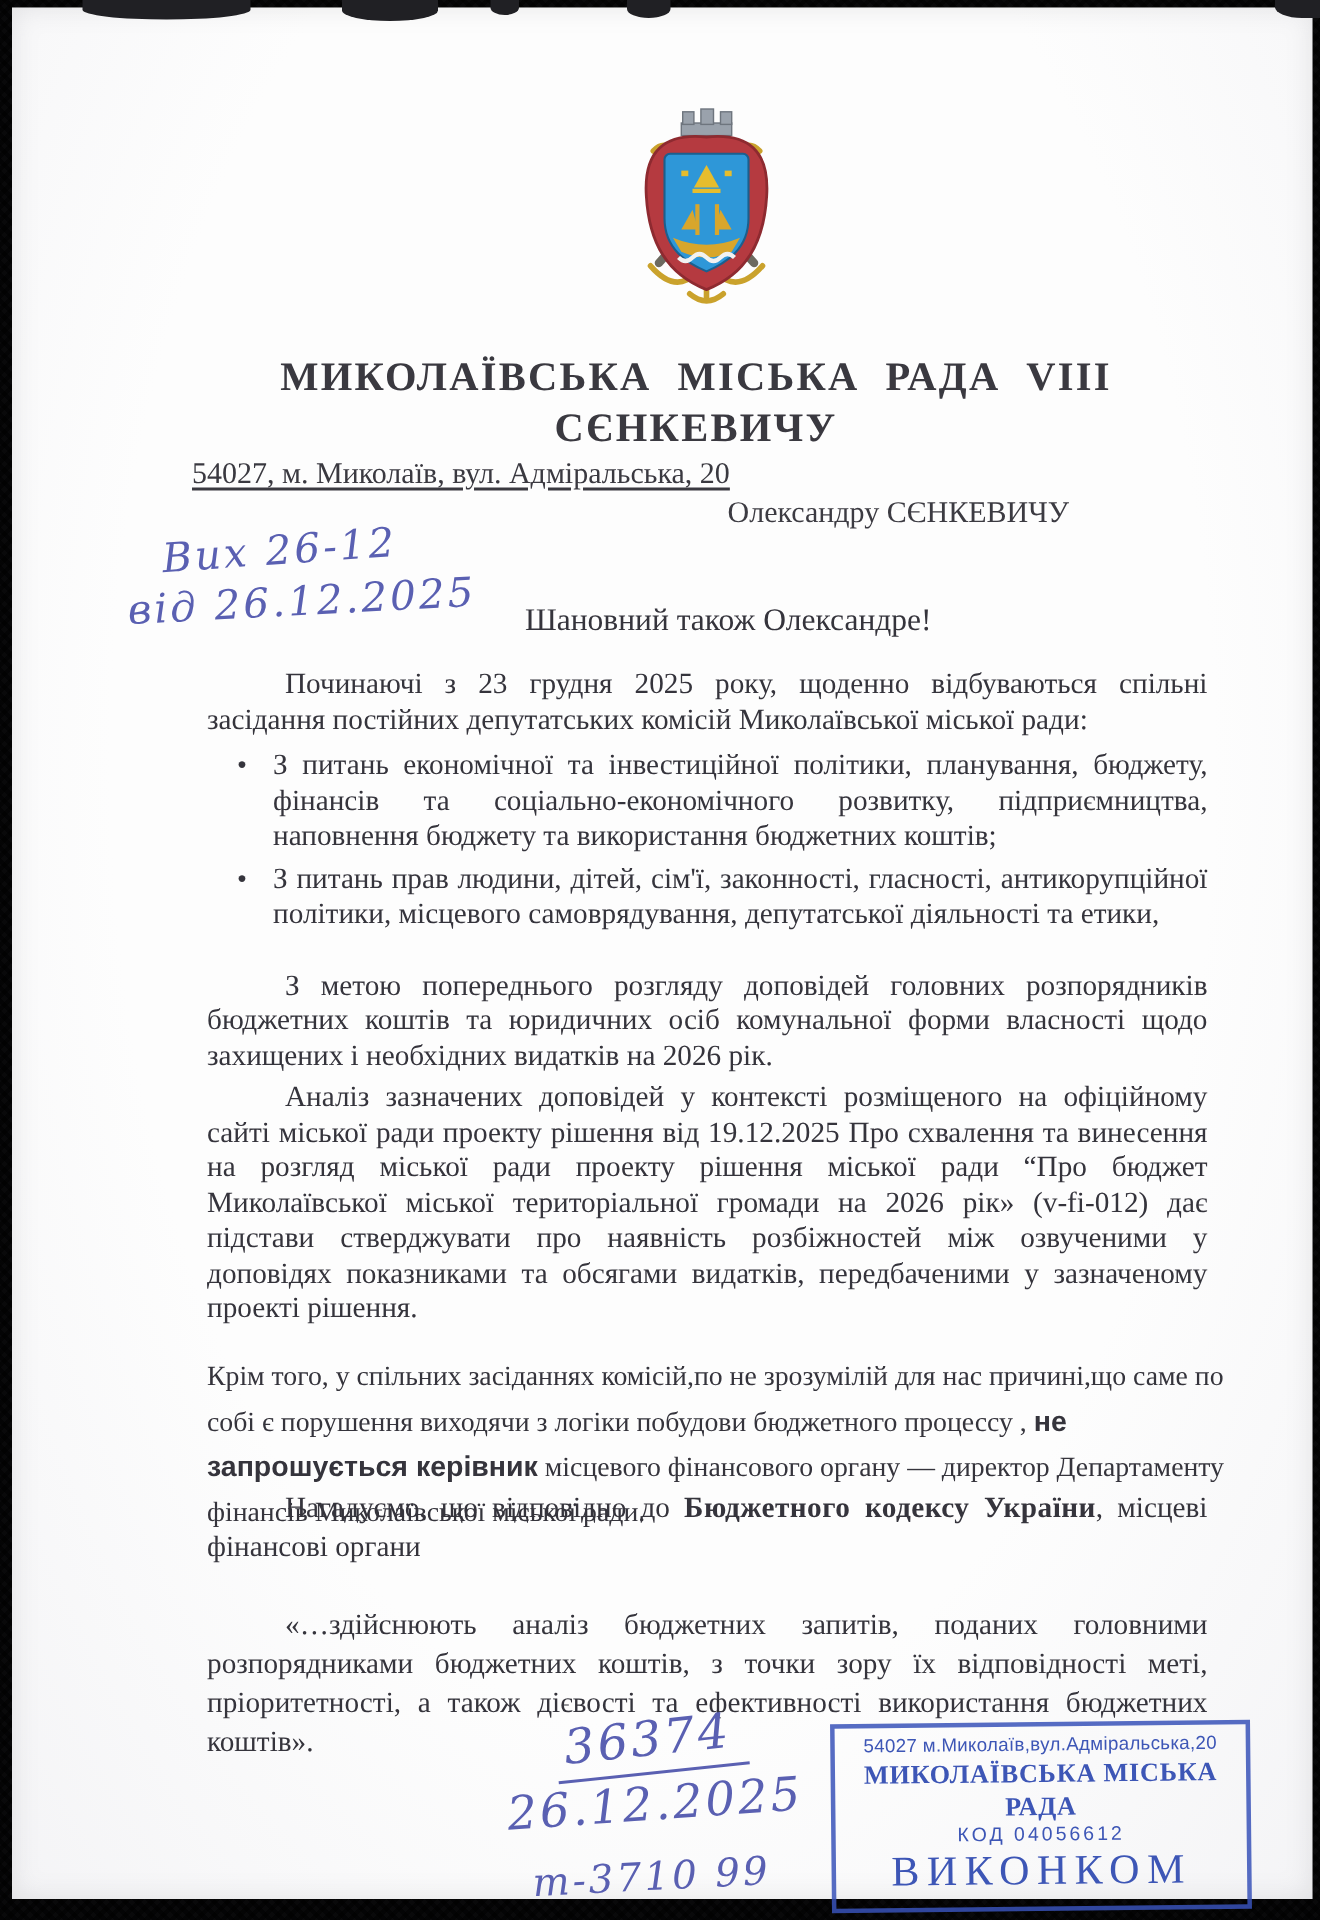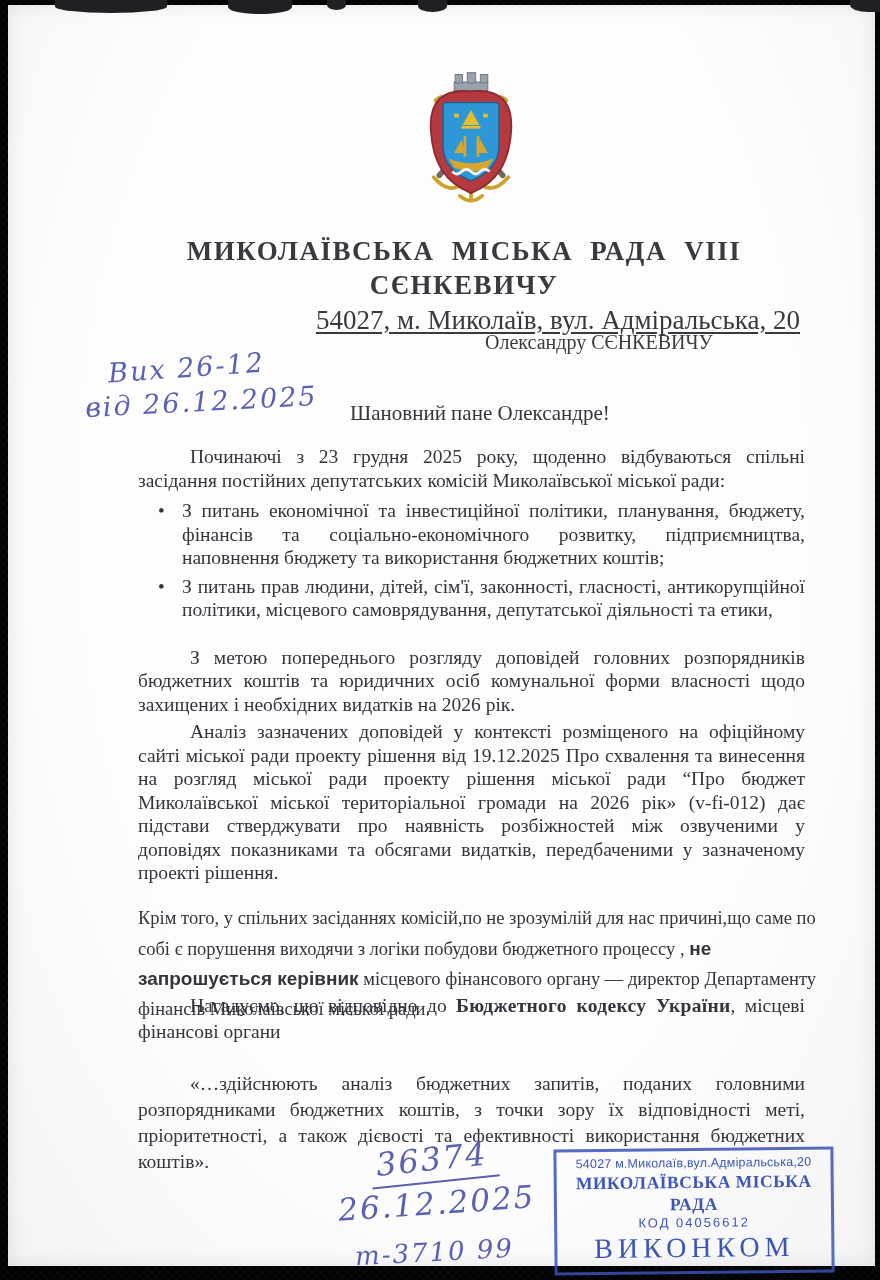--- a/index.html
+++ b/index.html
@@ -15,21 +15,21 @@
     position:absolute;left:8px;top:5px;right:5px;bottom:14px;
     background:radial-gradient(ellipse at 50% 40%, #fdfdfd 60%, #f4f4f6 100%);
     box-shadow:inset 0 0 18px rgba(120,120,130,.18);
   }
   .blob{position:absolute;background:#202024;border-radius:0 0 55% 55%;z-index:5;}
   .ink{color:#35343c;}
   .abs{position:absolute;}
 
   .title{left:120px;width:672px;text-align:center;font-weight:bold;font-size:27px;
          letter-spacing:1.5px;word-spacing:9px;line-height:34px;color:#3a3940;}
-  .address{left:120px;width:672px;text-align:right;font-size:27px;color:#3a3940;
+  .address{left:120px;width:672px;text-align:left;font-size:20px;color:#3a3940;
            text-decoration:underline;text-underline-offset:3px;}
   .recipient{left:477px;top:325px;font-size:20px;line-height:25px;color:#3c3b42;}
   .salutation{left:342px;top:396px;font-size:21px;}
 
   .bodyflow{left:130px;top:440px;width:667px;font-size:19.5px;line-height:23.5px;}
   .para{text-align:justify;text-indent:52px;margin:0;}
   .bullets{margin:7px 0 0 0;padding:0 0 0 44px;list-style:none;}
   .bullets li{position:relative;text-align:justify;margin:0 0 5px 0;}
   .bullets .marker{position:absolute;left:-24px;top:0;font-size:19px;}
   .mt8{margin-top:24px;} .mt10{margin-top:4px;}
@@ -125,21 +125,21 @@
     </div>
     <div class="abs address" style="top:300px;">54027, м. Миколаїв, вул. Адміральська, 20</div>
 
     <div class="abs recipient ink">
       <div>Олександру СЄНКЕВИЧУ</div>
     </div>
 
     <div class="abs hand hw-ref">Вих 26-12</div>
     <div class="abs hand hw-date1">від 26.12.2025</div>
 
-    <div class="abs salutation ink">Шановний пане Олександре!</div>
+    <div class="abs salutation ink">Шановний також Олександре!</div>
 
     <div class="abs bodyflow ink">
       <p class="para">Починаючі з 23 грудня 2025 року, щоденно відбуваються спільні засідання постійних депутатських комісій Миколаївської міської ради:</p>
       <ul class="bullets">
         <li>
           <span class="marker">•</span>
           <span>З питань економічної та інвестиційної політики, планування, бюджету, фінансів та соціально-економічного розвитку, підприємництва, наповнення бюджету та використання бюджетних коштів;</span>
         </li>
         <li>
           <span class="marker">•</span>

